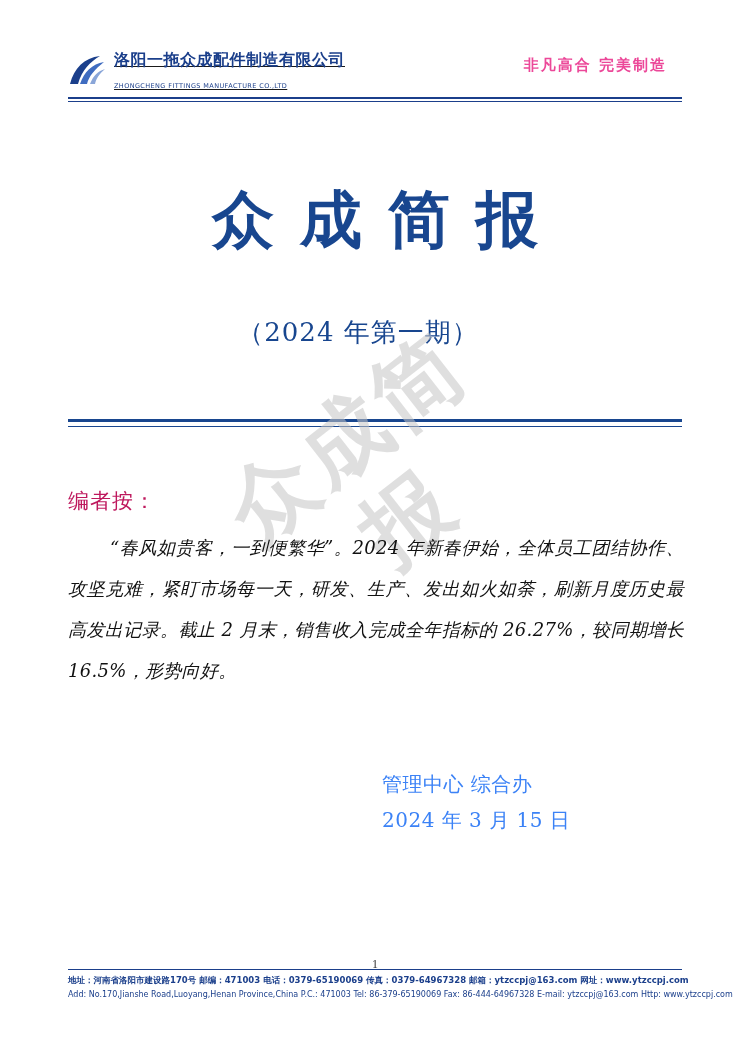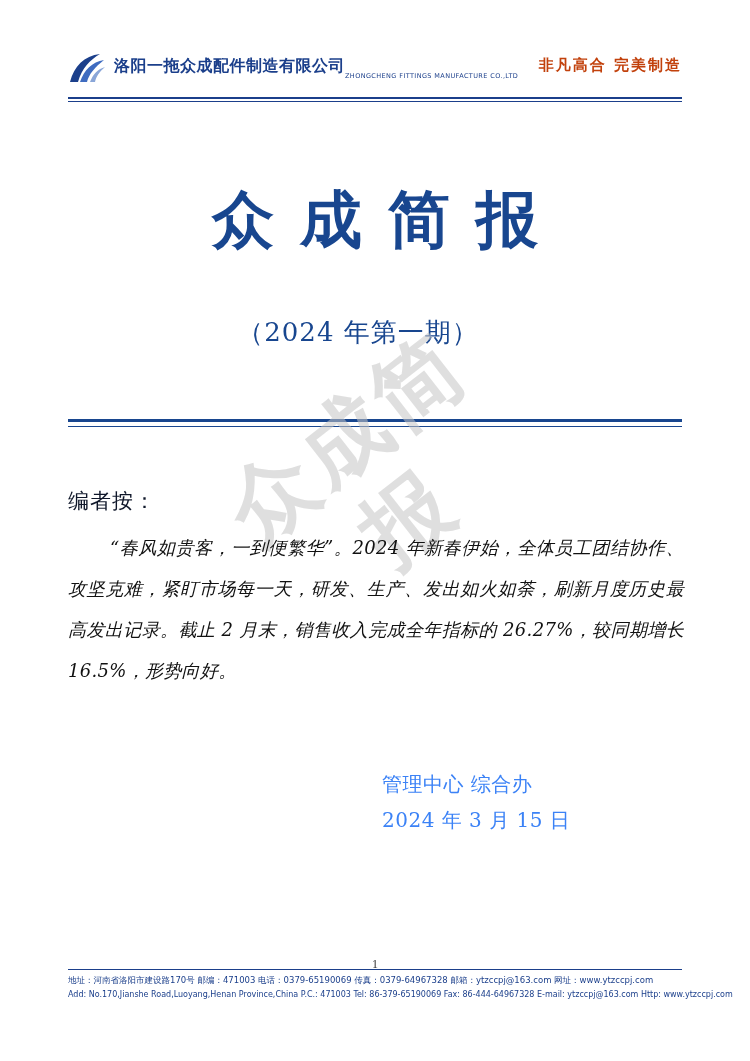--- a/index.html
+++ b/index.html
@@ -36,48 +36,49 @@
   }
   .logo-mark {
     width: 38px;
     height: 34px;
     position: relative;
     flex: none;
   }
   .logo-mark svg { display: block; }
   .logo-text {
     display: flex;
-    flex-direction: row;
+    flex-direction: column;
     justify-content: flex-end;
     line-height: 1;
+    text-decoration: underline;
   }
   .logo-cn {
     font-family: "DejaVu Sans", sans-serif;
     font-weight: bold;
     font-size: 16px;
     color: #1b3f8b;
     letter-spacing: 0.5px;
     white-space: nowrap;
   }
   .logo-en {
     font-family: "DejaVu Sans", sans-serif;
     font-size: 6.5px;
     color: #1b3f8b;
     letter-spacing: 0.4px;
     margin-top: 15px;
     white-space: nowrap;
   }
   .slogan {
     position: absolute;
-    right: 0;
+    right: 15px;
     top: 4px;
     font-family: "DejaVu Sans", sans-serif;
     font-weight: bold;
     font-size: 15px;
-    color: #c2410c;
+    color: #ec4899;
     letter-spacing: 2px;
     white-space: nowrap;
   }
   .header-rule {
     position: absolute;
     left: 68px;
     top: 97px;
     width: 614px;
     height: 0;
     border-top: 2px solid #1b3f8b;
@@ -157,21 +158,21 @@
   }
 
   
   .editor-label {
     position: absolute;
     left: 68px;
     top: 487px;
     font-family: "DejaVu Serif", serif;
     font-size: 21px;
     font-weight: normal;
-    color: #0f172a;
+    color: #be185d;
     letter-spacing: 1px;
     text-align: center;
   }
   .body-text {
     position: absolute;
     left: 68px;
     top: 527px;
     width: 616px;
     font-family: "DejaVu Serif", serif;
     font-size: 18px;
@@ -220,20 +221,21 @@
   .footer-cn {
     position: absolute;
     left: 68px;
     top: 975px;
     width: 614px;
     font-family: "DejaVu Sans", sans-serif;
     font-size: 8.5px;
     color: #1b3f8b;
     white-space: nowrap;
     letter-spacing: 0px;
+    font-weight: bold;
   }
   .footer-en {
     position: absolute;
     left: 68px;
     top: 990px;
     width: 640px;
     font-family: "DejaVu Sans", sans-serif;
     font-size: 8px;
     color: #1b3f8b;
     white-space: nowrap;

